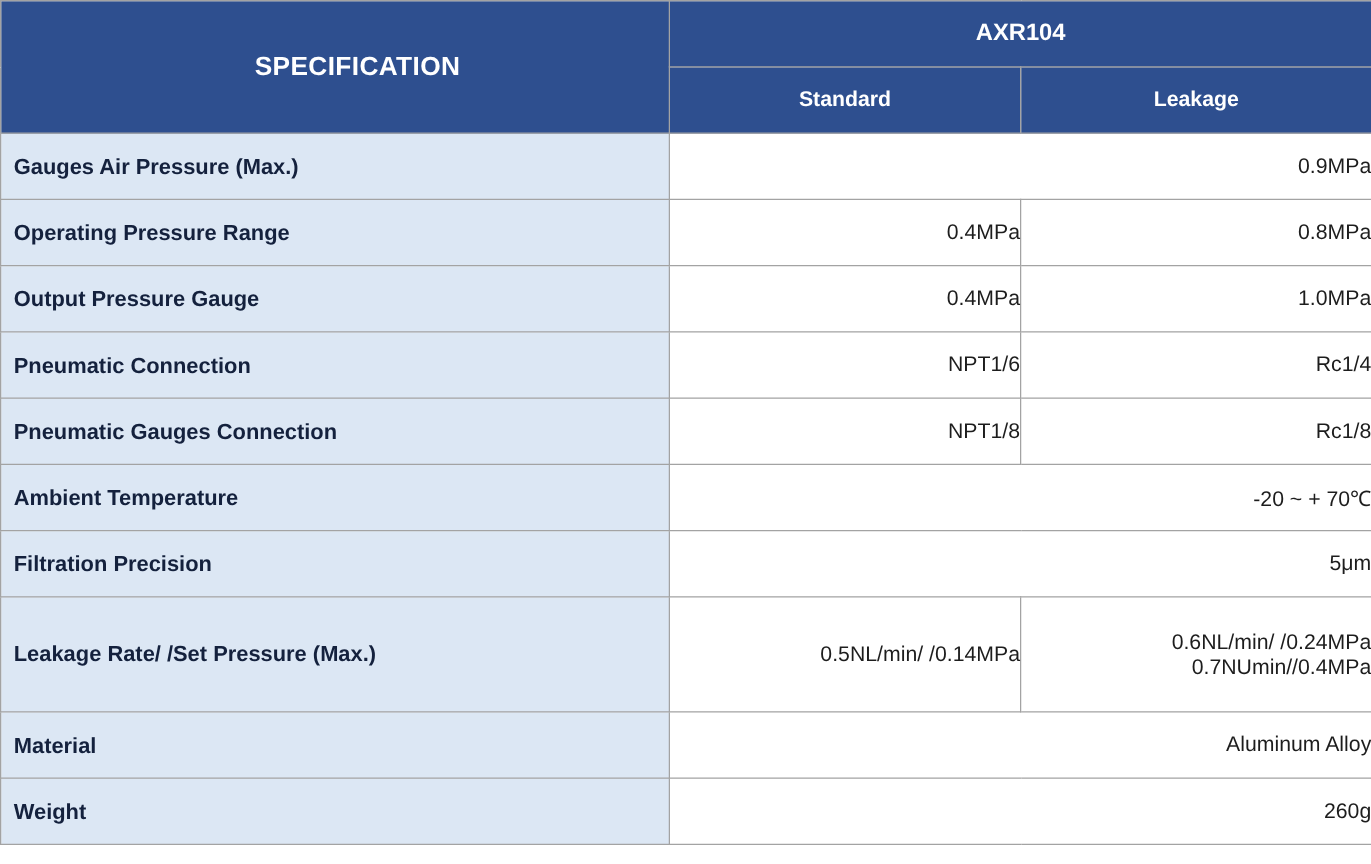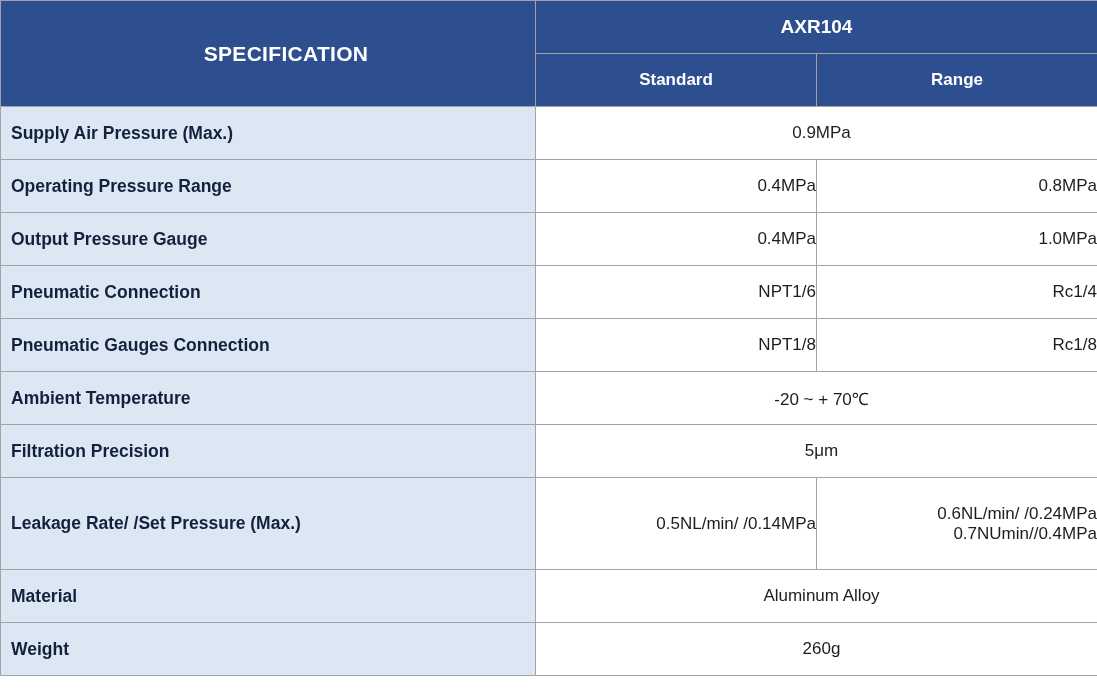--- a/index.html
+++ b/index.html
@@ -63,44 +63,44 @@
   td.value {
     background: #ffffff;
     color: #1d1d1d;
     font-size: 17px;
     padding: 10px 0 10px 10px;
     text-align: right;
   }
   tbody tr { height: 53px; }
   tr.tall { height: 92px; margin-left: 24px; }
   td.value .line2 { display: block; }
-  td.value.span-two { text-align: center; }
+  td.value.span-two { text-align: right; }
 </style>
 </head>
 <body>
 
 <table class="spec-table">
   <colgroup>
     <col class="c-spec">
     <col class="c-std">
     <col class="c-opt">
   </colgroup>
   <thead>
     <tr>
       <th class="spec-head" rowspan="2">SPECIFICATION</th>
       <th class="model-head" colspan="2">AXR104</th>
     </tr>
     <tr>
       <th class="sub-head">Standard</th>
-      <th class="sub-head">Range</th>
+      <th class="sub-head">Leakage</th>
     </tr>
   </thead>
   <tbody>
     <tr>
-      <td class="label">Supply Air Pressure (Max.)</td>
+      <td class="label">Gauges Air Pressure (Max.)</td>
       <td class="value span-two" colspan="2">0.9MPa</td>
     </tr>
     <tr>
       <td class="label">Operating Pressure Range</td>
       <td class="value">0.4MPa</td>
       <td class="value">0.8MPa</td>
     </tr>
     <tr>
       <td class="label">Output Pressure Gauge</td>
       <td class="value">0.4MPa</td>

